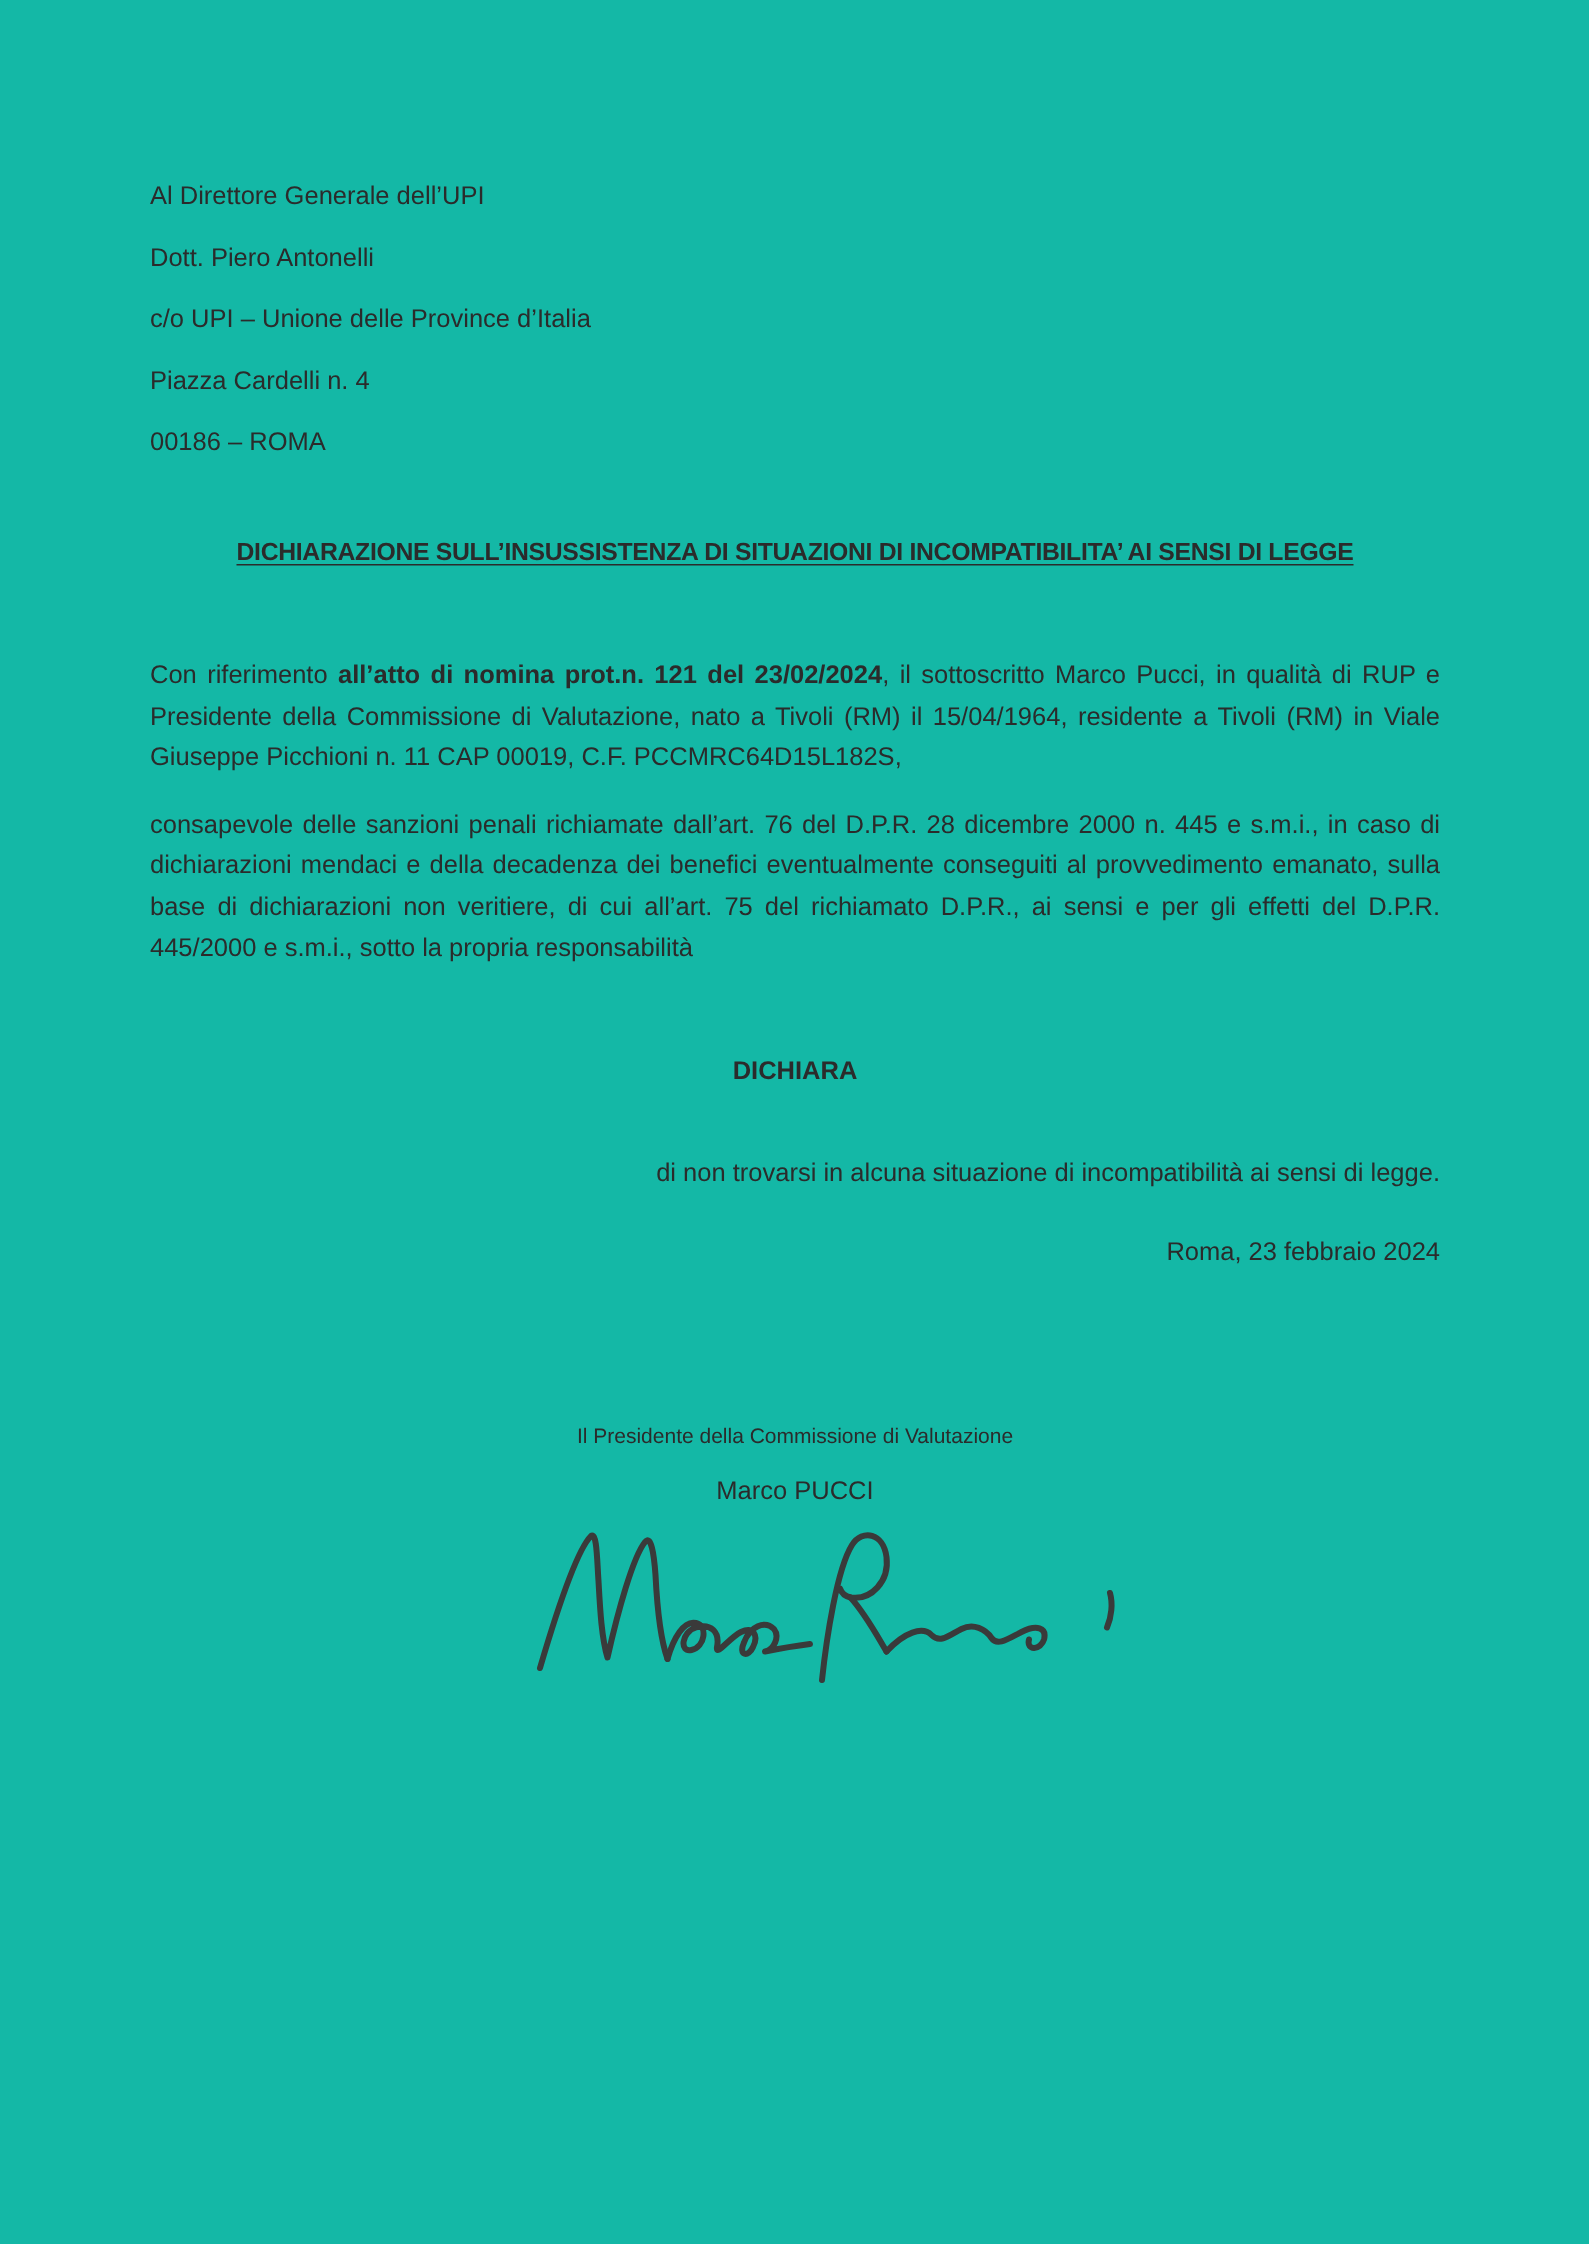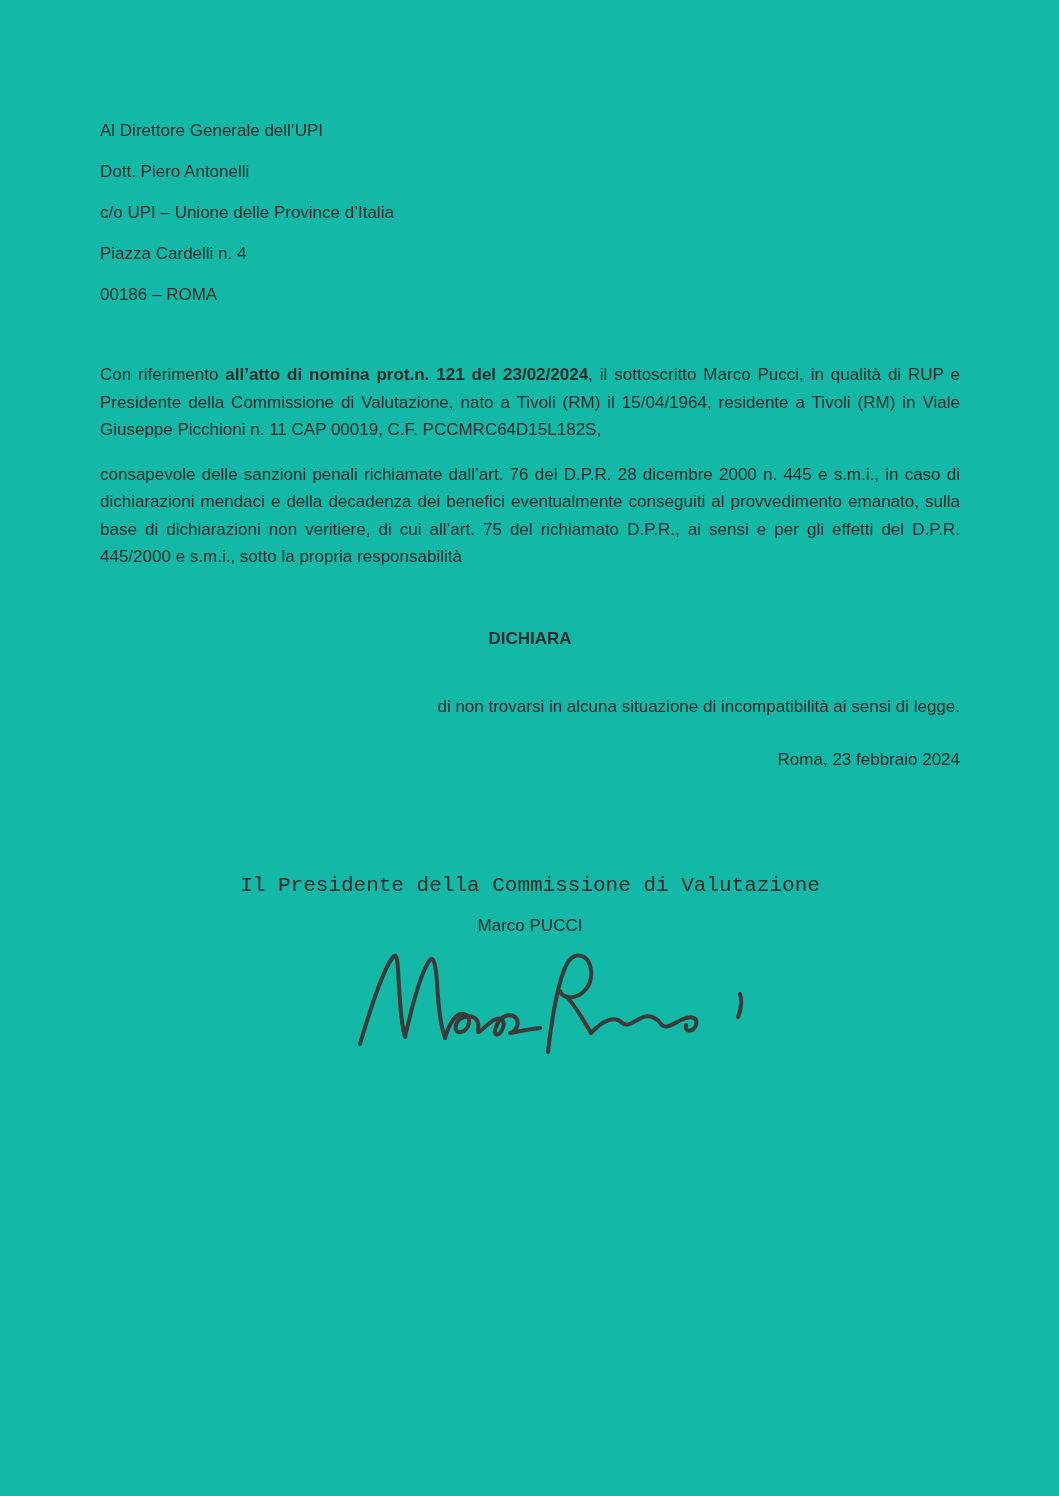--- a/index.html
+++ b/index.html
@@ -50,22 +50,21 @@
     margin: 58px 0 0 0;
     text-align: center;
     font-weight: bold;
     font-size: 17px;
   }
   .declaration-line { margin-top: 44px; }
   .date-line { margin-top: 26px; }
   .signer-role {
     margin: 100px 0 0 0;
     text-align: center;
-    font-size: 21px;
-    font-family: Liberation Mono, monospace;
+    font-size: 14px;
   }
   .signer-name {
     margin: 19px 0 0 0;
     text-align: center;
     font-size: 17px;
   }
   .signature-wrap {
     margin-top: 2px;
     padding-left: 252px;
   }
@@ -77,20 +76,21 @@
 <div class="page">
 
   <div class="recipient">
     <p>Al Direttore Generale dell’UPI</p>
     <p>Dott. Piero Antonelli</p>
     <p>c/o UPI – Unione delle Province d’Italia</p>
     <p>Piazza Cardelli n. 4</p>
     <p>00186 – ROMA</p>
   </div>
 
+  <h1 class="doc-title"><span class="underline">DICHIARAZIONE SULL’INSUSSISTENZA DI SITUAZIONI DI INCOMPATIBILITA’ AI SENSI DI LEGGE</span></h1>
 
   <p class="para justify para-reference"><span>Con riferimento </span><strong>all’atto di nomina prot.n. 121 del 23/02/2024</strong><span>, il sottoscritto Marco Pucci, in qualità di RUP e Presidente della Commissione di Valutazione, nato a Tivoli (RM) il 15/04/1964, residente a Tivoli (RM) in Viale Giuseppe Picchioni n. 11 CAP 00019, C.F. PCCMRC64D15L182S,</span></p>
 
   <p class="para justify para-sanctions">consapevole delle sanzioni penali richiamate dall’art. 76 del D.P.R. 28 dicembre 2000 n. 445 e s.m.i., in caso di dichiarazioni mendaci e della decadenza dei benefici eventualmente conseguiti al provvedimento emanato, sulla base di dichiarazioni non veritiere, di cui all’art. 75 del richiamato D.P.R., ai sensi e per gli effetti del D.P.R. 445/2000 e s.m.i., sotto la propria responsabilità</p>
 
   <p class="declare-heading">DICHIARA</p>
 
   <p class="para declaration-line">di non trovarsi in alcuna situazione di incompatibilità ai sensi di legge.</p>
 
   <p class="para date-line">Roma, 23 febbraio 2024</p>

